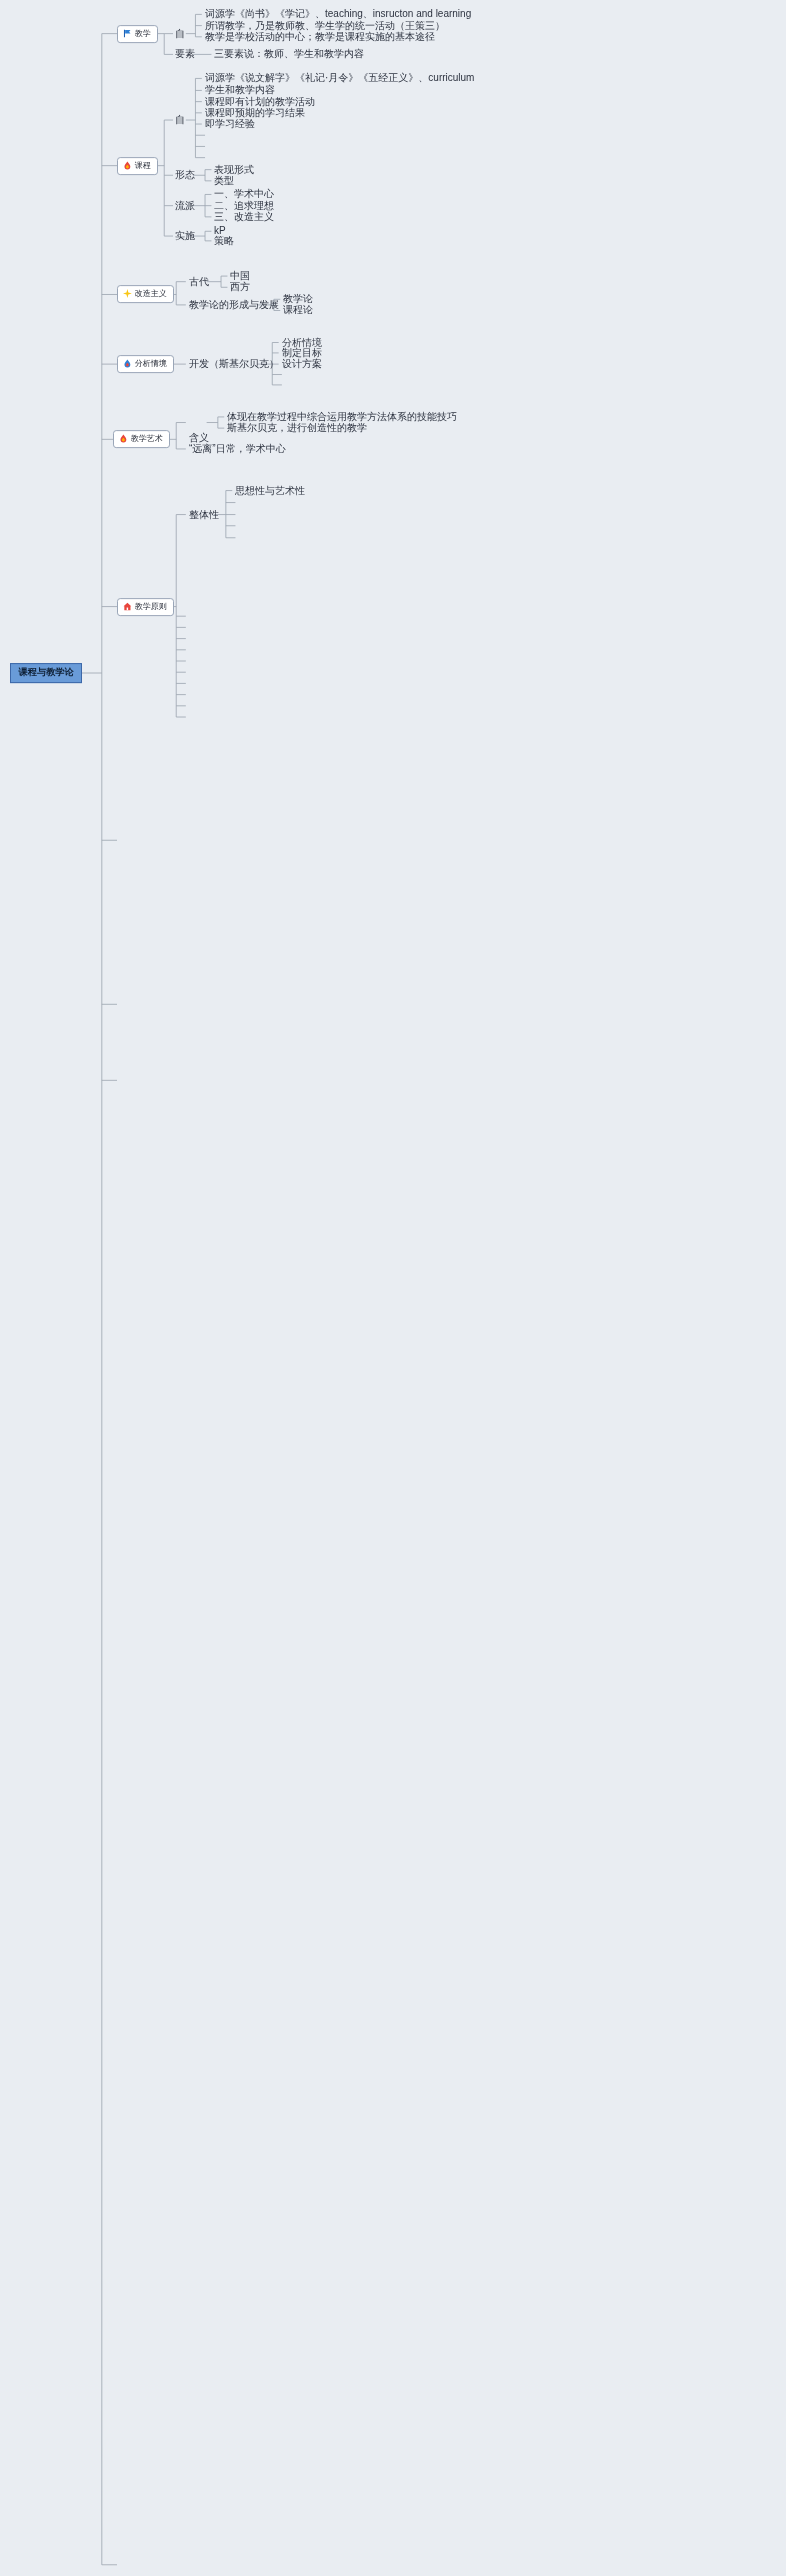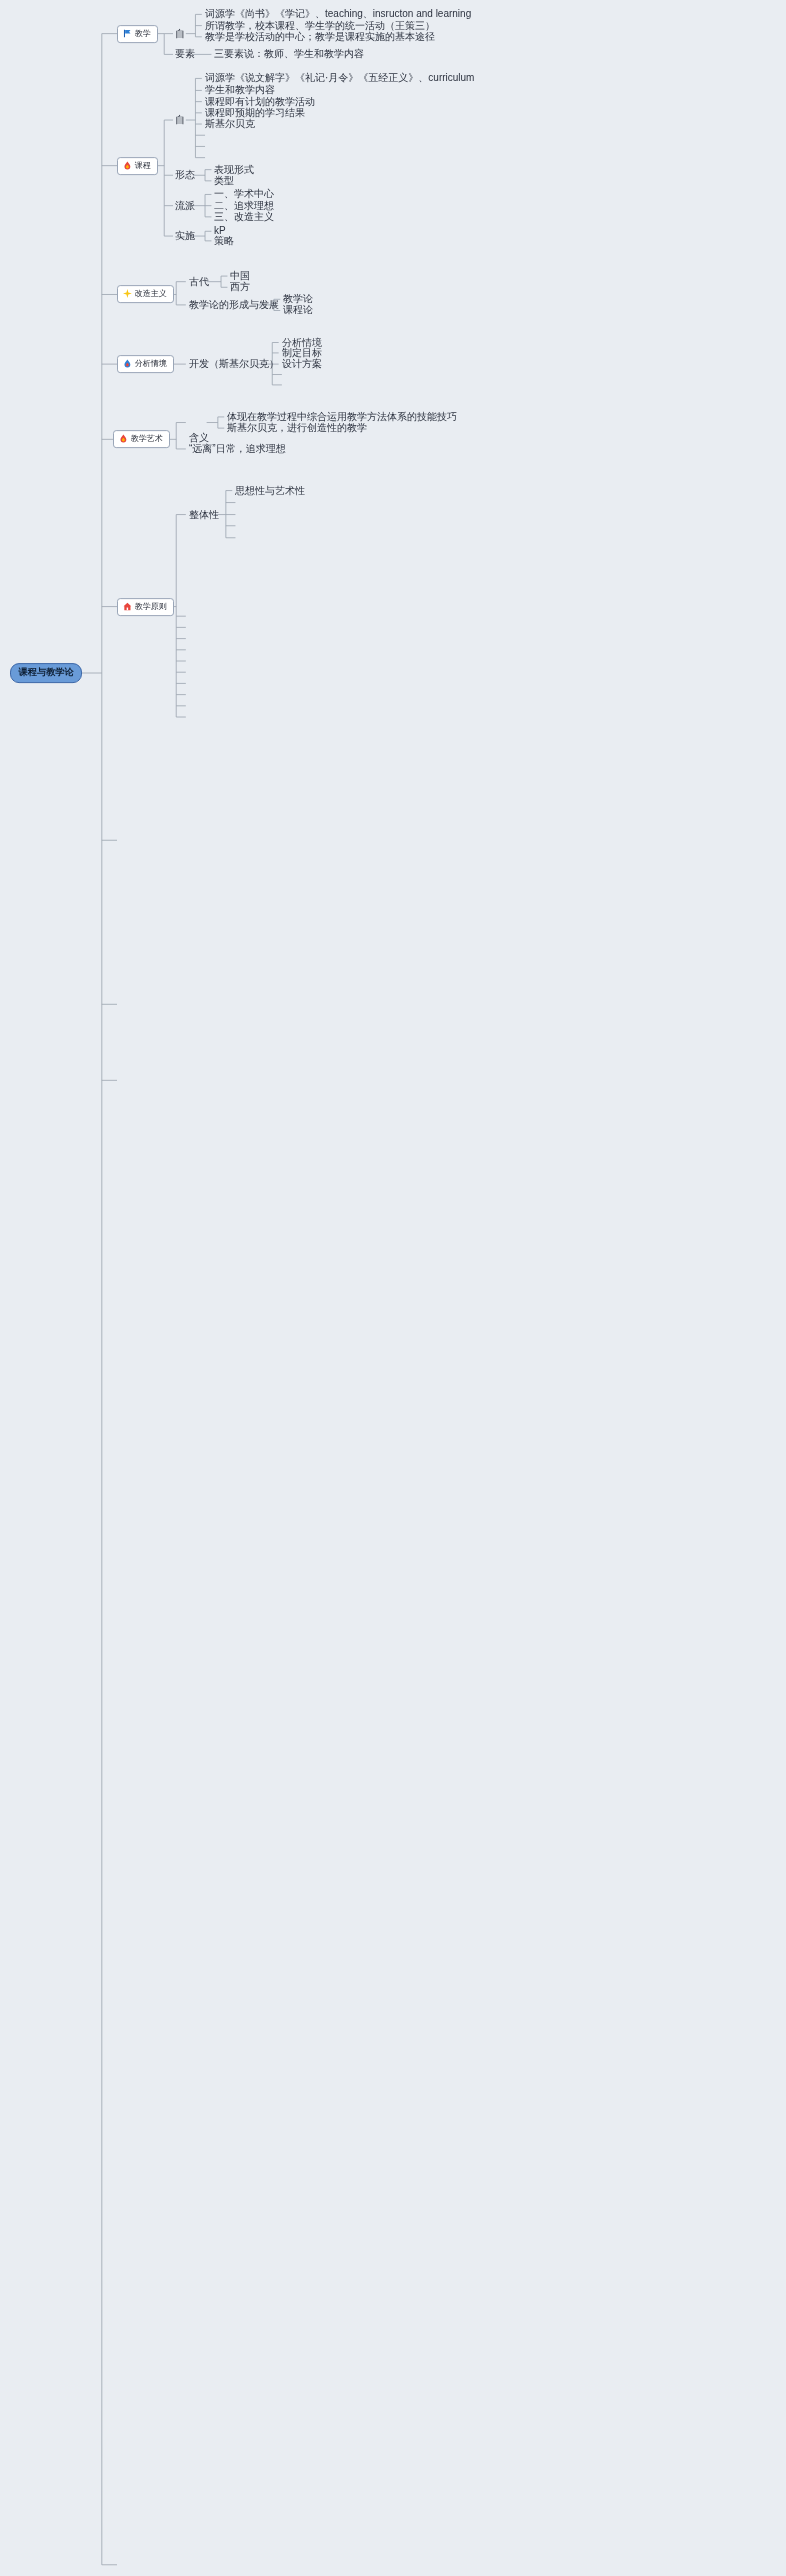--- a/index.html
+++ b/index.html
@@ -13,21 +13,21 @@
   .bnode{
     position:absolute;transform:translateY(-50%);
     display:flex;align-items:center;gap:3.2px;
     background:#ffffff;border:0.8px solid #9aa6b8;border-radius:3.2px;
     padding:2.4px 6.4px 2.4px 4.8px;font-size:8px;color:#1f2430;white-space:nowrap;
   }
   .bicon{display:inline-flex;width:8.8px;height:8.8px;flex:0 0 auto;}
   .bicon svg{width:8.8px;height:8.8px;display:block;}
   .root{
     position:absolute;transform:translateY(-50%);
-    background:#699bd8;border:1.6px solid #3c67a8;border-radius:9px;
+    background:#699bd8;border:1.6px solid #3c67a8;border-radius:0;
     padding:2.4px 7.2px;font-size:9.2px;font-weight:700;color:#0e2036;white-space:nowrap;
   }
 </style>
 </head>
 <body>
 
 <div class="canvas">
 
   <svg class="wires" width="787" height="2576" viewBox="0 0 983 3219">
     <path fill="none" stroke="#9aa3ae" stroke-width="1" d="
@@ -123,31 +123,31 @@
       <svg viewBox="0 0 12 12">
           <path d="M6 0.8 L11.2 5.6 H10.2 V11 H1.8 V5.6 H0.8 Z" fill="#e8453c"></path>
           <rect x="5" y="7.4" width="2" height="3.6" fill="#ffffff"></rect>
         </svg>
     </span>
     <span>教学原则</span>
   </div>
 
   <span class="topic" style="left:175px;top:34px">自</span>
   <span class="topic" style="left:205px;top:14.4px">词源学《尚书》《学记》、teaching、insructon and learning</span>
-  <span class="topic" style="left:205px;top:25.6px">所谓教学，校本课程、学生学的统一活动（王策三）</span>
+  <span class="topic" style="left:205px;top:25.6px">所谓教学，乃是教师教、学生学的统一活动（王策三）</span>
   <span class="topic" style="left:205px;top:37px">教学是学校活动的中心；教学是课程实施的基本途径</span>
   <span class="topic" style="left:175px;top:54px">要素</span>
   <span class="topic" style="left:214px;top:54px">三要素说：教师、学生和教学内容</span>
 
   <span class="topic" style="left:175px;top:120px">自</span>
   <span class="topic" style="left:205px;top:78px">词源学《说文解字》《礼记·月令》《五经正义》、curriculum</span>
   <span class="topic" style="left:205px;top:90px">学生和教学内容</span>
   <span class="topic" style="left:205px;top:102px">课程即有计划的教学活动</span>
   <span class="topic" style="left:205px;top:113px">课程即预期的学习结果</span>
-  <span class="topic" style="left:205px;top:124px">斯基尔贝克</span>
+  <span class="topic" style="left:205px;top:124px">即学习经验</span>
   <span class="topic" style="left:175px;top:175px">形态</span>
   <span class="topic" style="left:214px;top:170px">表现形式</span>
   <span class="topic" style="left:214px;top:181px">类型</span>
   <span class="topic" style="left:175px;top:206px">流派</span>
   <span class="topic" style="left:214px;top:194px">一、学术中心</span>
   <span class="topic" style="left:214px;top:206px">二、追求理想</span>
   <span class="topic" style="left:214px;top:217px">三、改造主义</span>
   <span class="topic" style="left:175px;top:236px">实施</span>
   <span class="topic" style="left:214px;top:231px">kP</span>
   <span class="topic" style="left:214px;top:241px">策略</span>
@@ -160,19 +160,19 @@
   <span class="topic" style="left:283px;top:310px">课程论</span>
 
   <span class="topic" style="left:189px;top:364px">开发（斯基尔贝克）</span>
   <span class="topic" style="left:282px;top:343px">分析情境</span>
   <span class="topic" style="left:282px;top:353px">制定目标</span>
   <span class="topic" style="left:282px;top:364px">设计方案</span>
 
   <span class="topic" style="left:189px;top:438px">含义</span>
   <span class="topic" style="left:227px;top:417px">体现在教学过程中综合运用教学方法体系的技能技巧</span>
   <span class="topic" style="left:227px;top:428px">斯基尔贝克，进行创造性的教学</span>
-  <span class="topic" style="left:189px;top:449px">“远离”日常，追求理想</span>
+  <span class="topic" style="left:189px;top:449px">“远离”日常，学术中心</span>
 
   <span class="topic" style="left:189px;top:515px">整体性</span>
   <span class="topic" style="left:235px;top:491px">思想性与艺术性</span>
 
 </div>
 
 
 </body></html>

